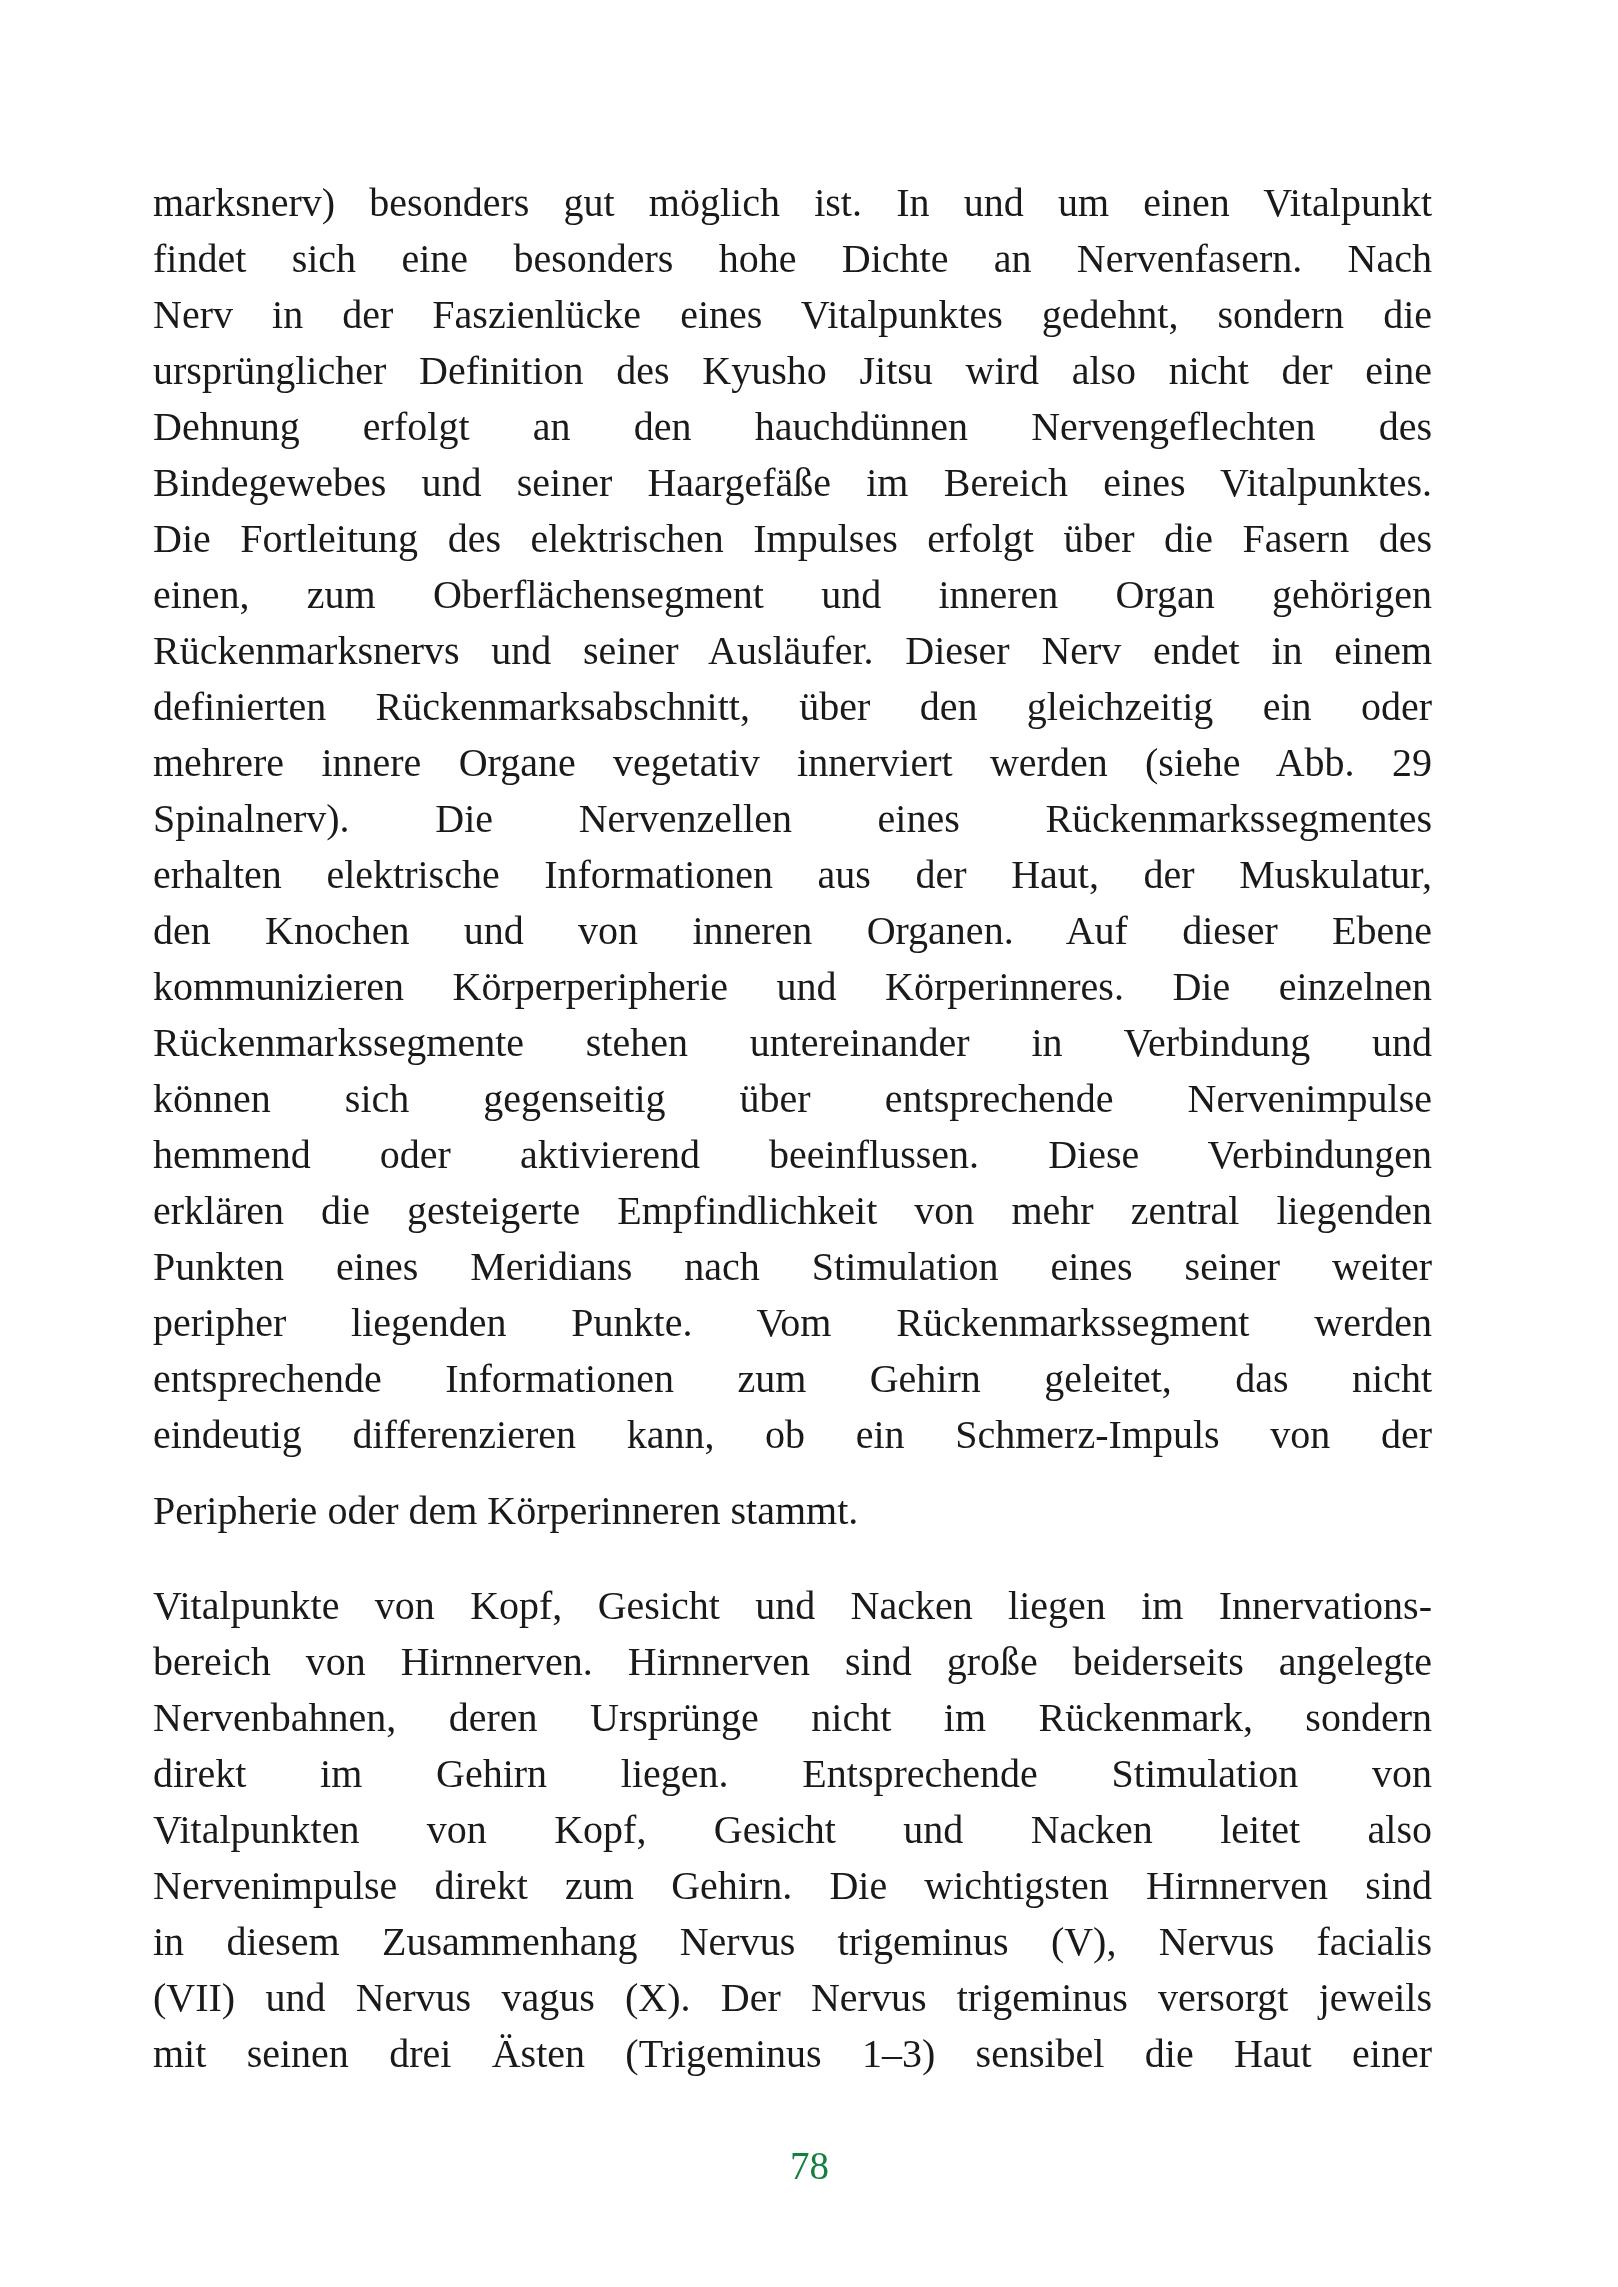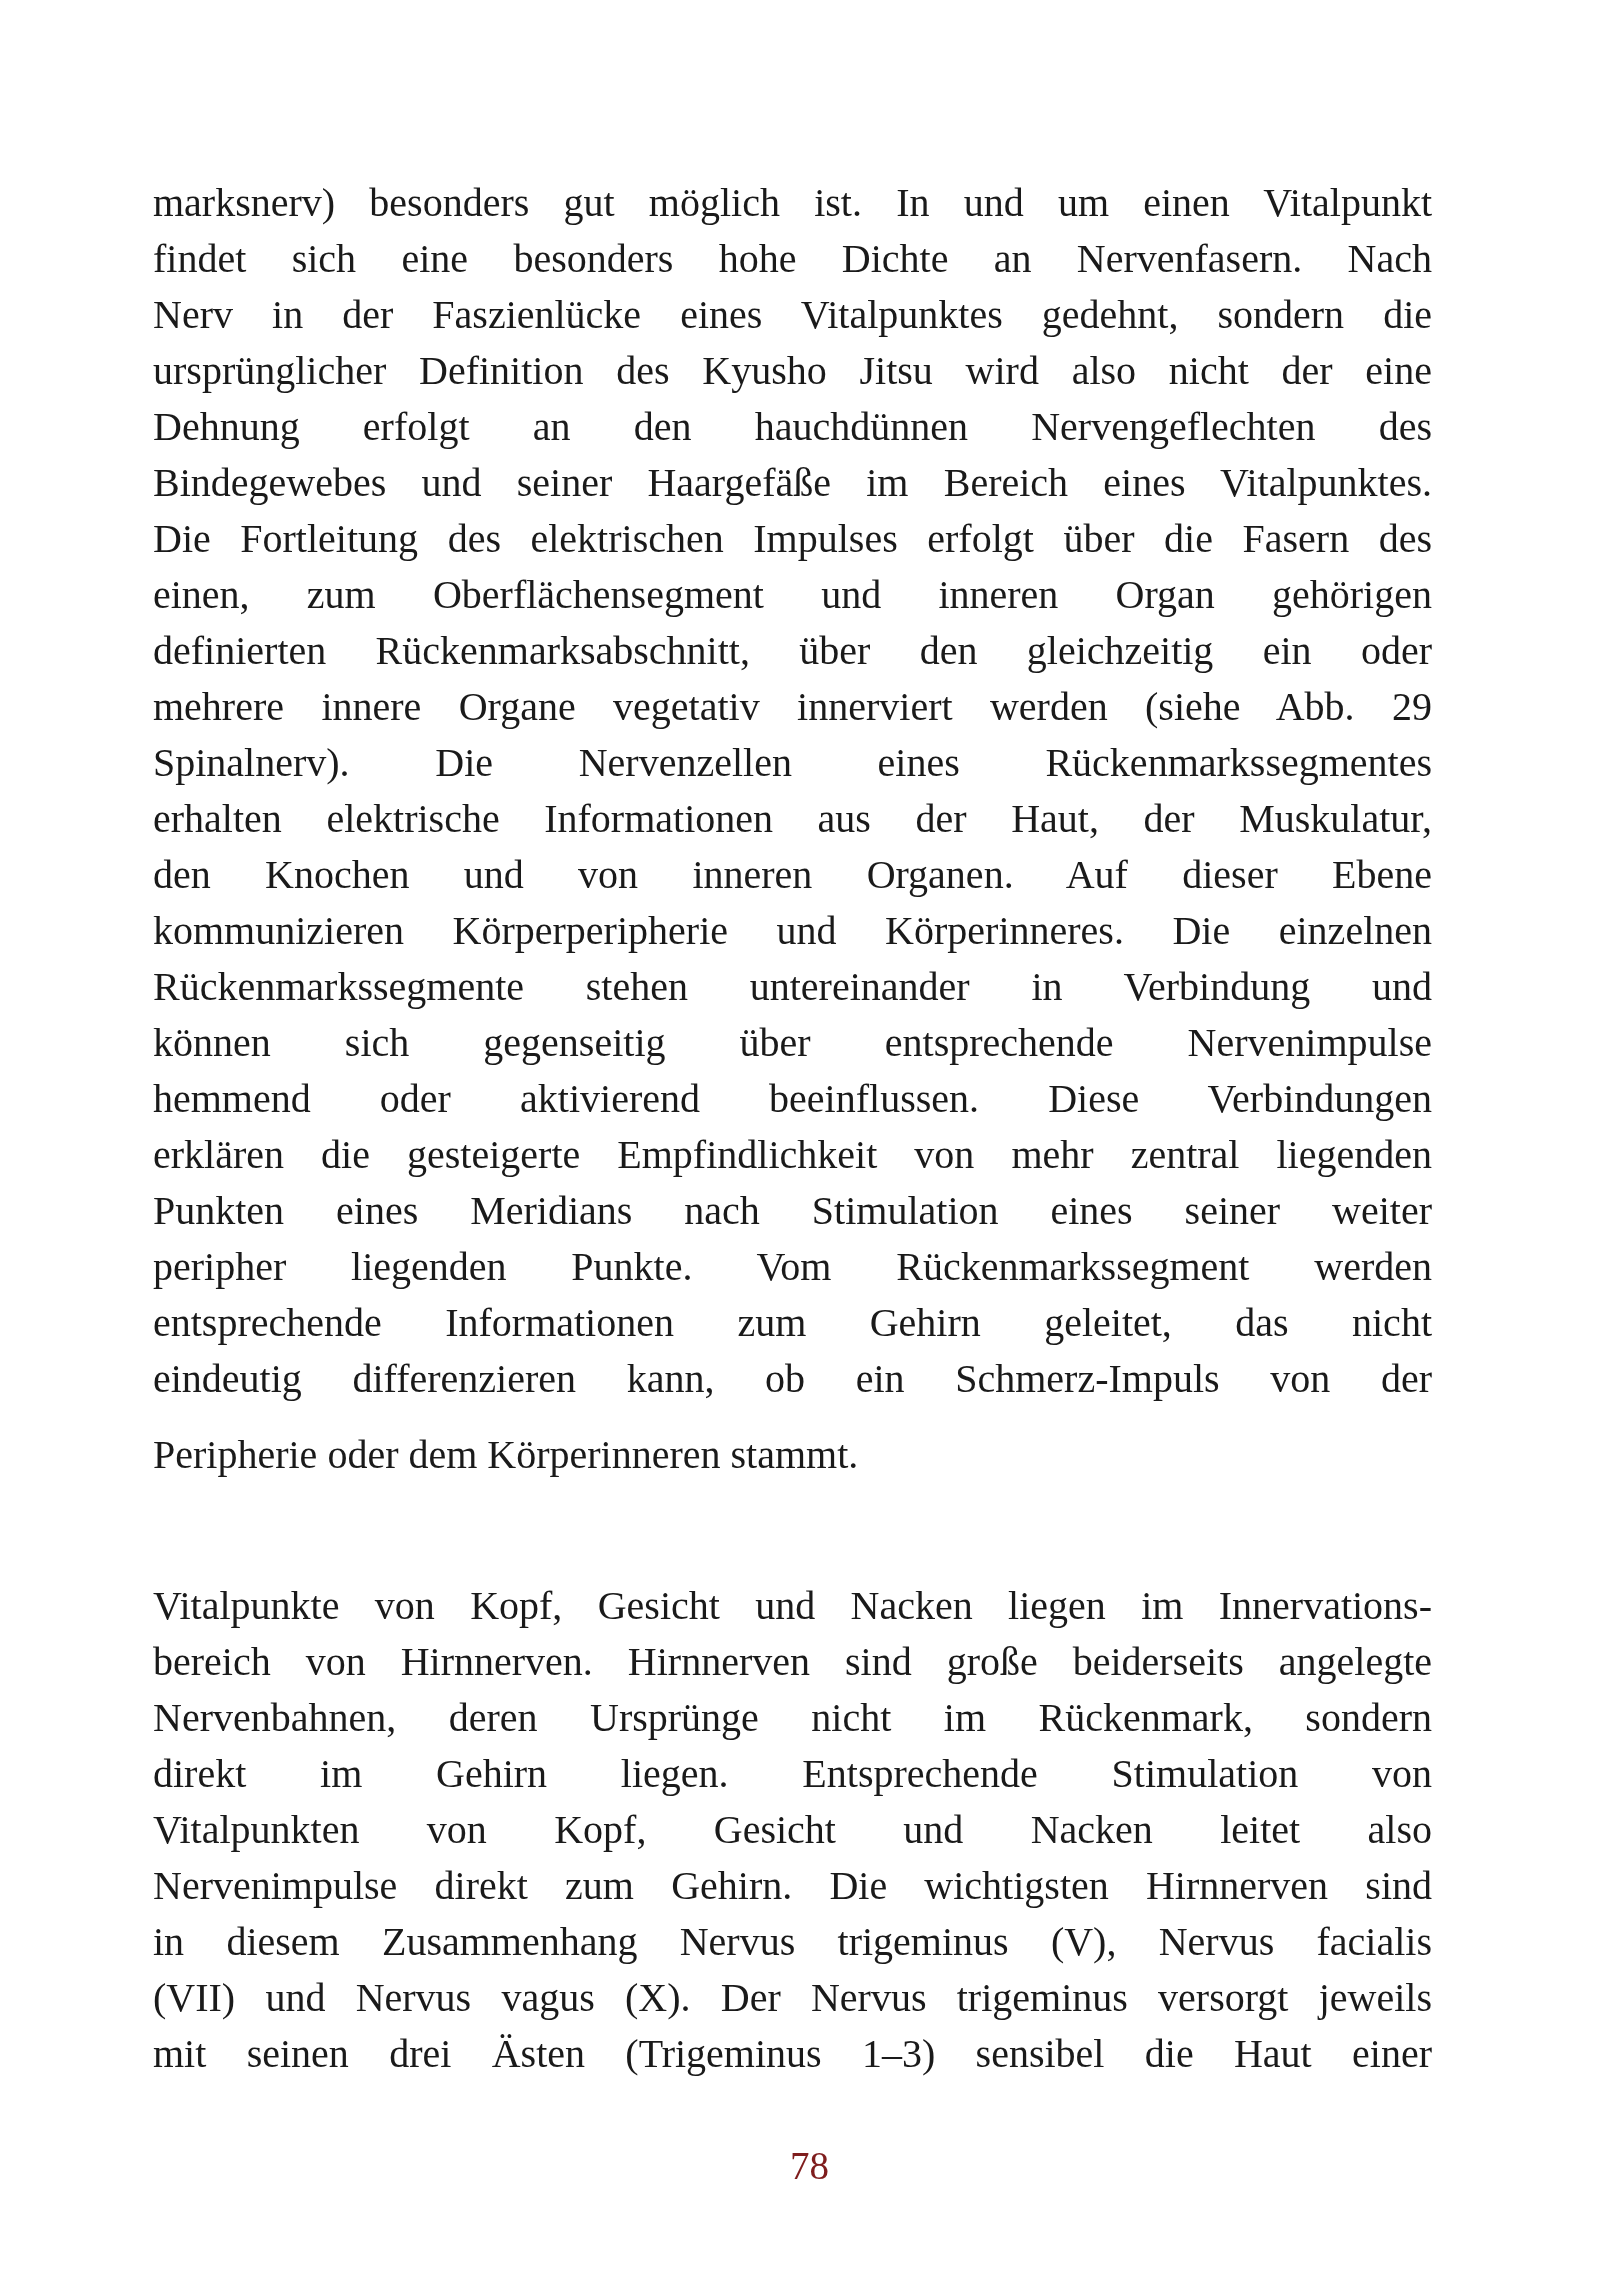--- a/index.html
+++ b/index.html
@@ -45,37 +45,38 @@
   .para1 { top: 175px; }
   .para2 { top: 1578px; }
   .page-number {
     position: absolute;
     left: 0;
     width: 1619px;
     top: 2143px;
     text-align: center;
     font-size: 39px;
     line-height: 46px;
-    color: #7f1d1d;
+    color: #15803d;
   }
 </style>
 </head>
 <body>
 
 <div class="page">
 
   <div class="text-block para1">
     <span class="line">marksnerv) besonders gut möglich ist. In und um einen Vitalpunkt</span>
     <span class="line">findet sich eine besonders hohe Dichte an Nervenfasern. Nach</span>
     <span class="line">Nerv in der Faszienlücke eines Vitalpunktes gedehnt, sondern die</span>
     <span class="line">ursprünglicher Definition des Kyusho Jitsu wird also nicht der eine</span>
     <span class="line">Dehnung erfolgt an den hauchdünnen Nervengeflechten des</span>
     <span class="line">Bindegewebes und seiner Haargefäße im Bereich eines Vitalpunktes.</span>
     <span class="line">Die Fortleitung des elektrischen Impulses erfolgt über die Fasern des</span>
     <span class="line">einen, zum Oberflächensegment und inneren Organ gehörigen</span>
+    <span class="line">Rückenmarksnervs und seiner Ausläufer. Dieser Nerv endet in einem</span>
     <span class="line">definierten Rückenmarksabschnitt, über den gleichzeitig ein oder</span>
     <span class="line">mehrere innere Organe vegetativ innerviert werden (siehe Abb. 29</span>
     <span class="line">Spinalnerv). Die Nervenzellen eines Rückenmarkssegmentes</span>
     <span class="line">erhalten elektrische Informationen aus der Haut, der Muskulatur,</span>
     <span class="line">den Knochen und von inneren Organen. Auf dieser Ebene</span>
     <span class="line">kommunizieren Körperperipherie und Körperinneres. Die einzelnen</span>
     <span class="line">Rückenmarkssegmente stehen untereinander in Verbindung und</span>
     <span class="line">können sich gegenseitig über entsprechende Nervenimpulse</span>
     <span class="line">hemmend oder aktivierend beeinflussen. Diese Verbindungen</span>
     <span class="line">erklären die gesteigerte Empfindlichkeit von mehr zentral  liegenden</span>

